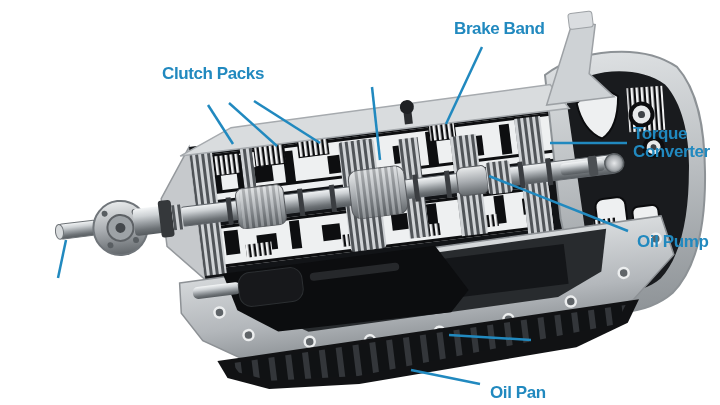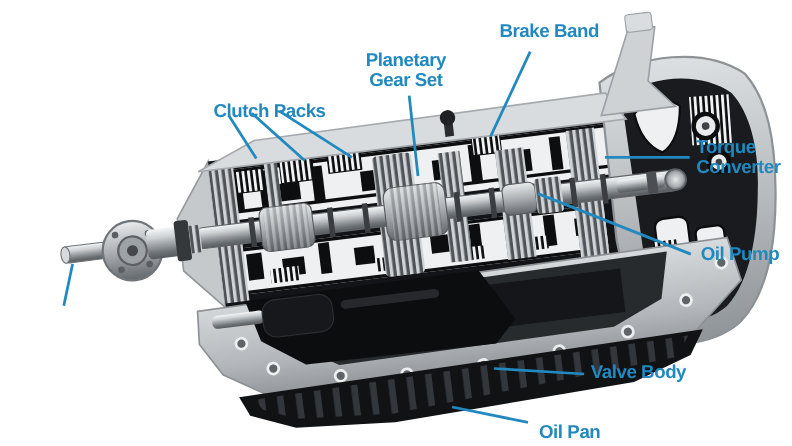--- a/index.html
+++ b/index.html
@@ -230,23 +230,20 @@
     <line class="leader" x1="254" y1="101" x2="320" y2="143"></line>
     <line class="leader" x1="372" y1="87" x2="380" y2="160"></line>
     <line class="leader" x1="482" y1="47" x2="446" y2="124"></line>
     <line class="leader" x1="550" y1="143" x2="627" y2="143"></line>
     <line class="leader" x1="489" y1="176" x2="628" y2="231"></line>
     <line class="leader" x1="66" y1="240" x2="58" y2="278"></line>
     <line class="leader" x1="449" y1="335" x2="531" y2="340"></line>
     <line class="leader" x1="411" y1="370" x2="480" y2="384"></line>
   </svg>
 
-  <div class="label" style="left:162px;top:92px;margin-left:32px;">Clutch Packs</div>
-  <div class="label center" style="left:321px;top:46px;width:96px;">Planetary
-Gear Set</div>
+  <div class="label" style="left:162px;top:65px;">Clutch Packs</div>
   <div class="label" style="left:454px;top:20px;">Brake Band</div>
   <div class="label" style="left:633px;top:125px;">Torque
 Converter</div>
-  <div class="label" style="left:637px;top:222px;">Oil Pump</div>
-  <div class="label" style="left:537px;top:330px;">Valve Body</div>
+  <div class="label" style="left:637px;top:233px;">Oil Pump</div>
   <div class="label" style="left:490px;top:384px;">Oil Pan</div>
 
 </div>
 
 </body></html>

